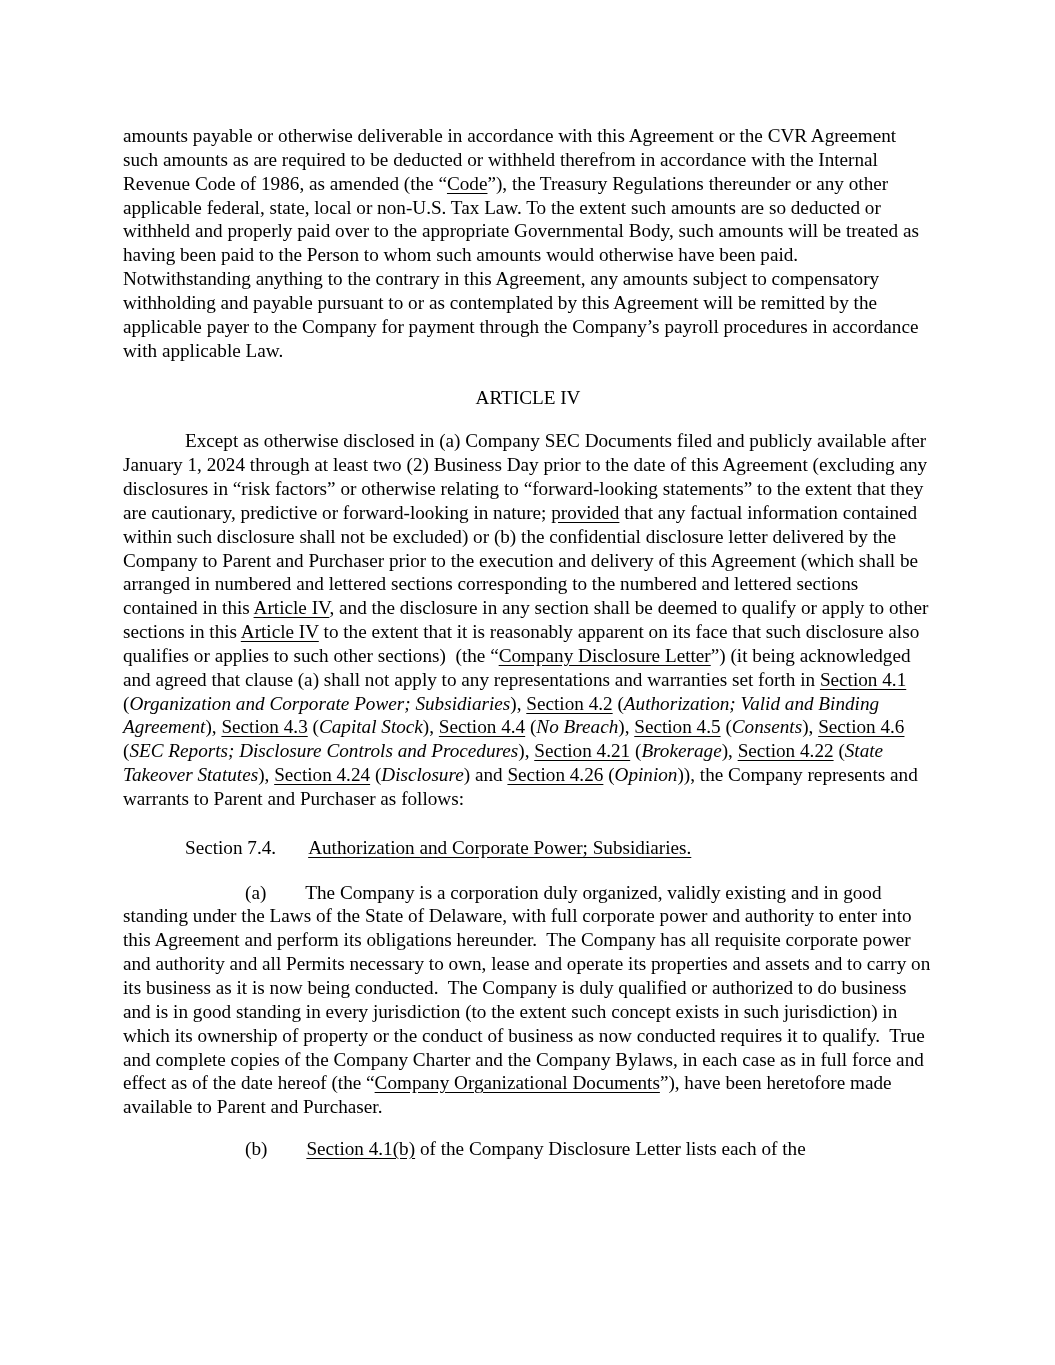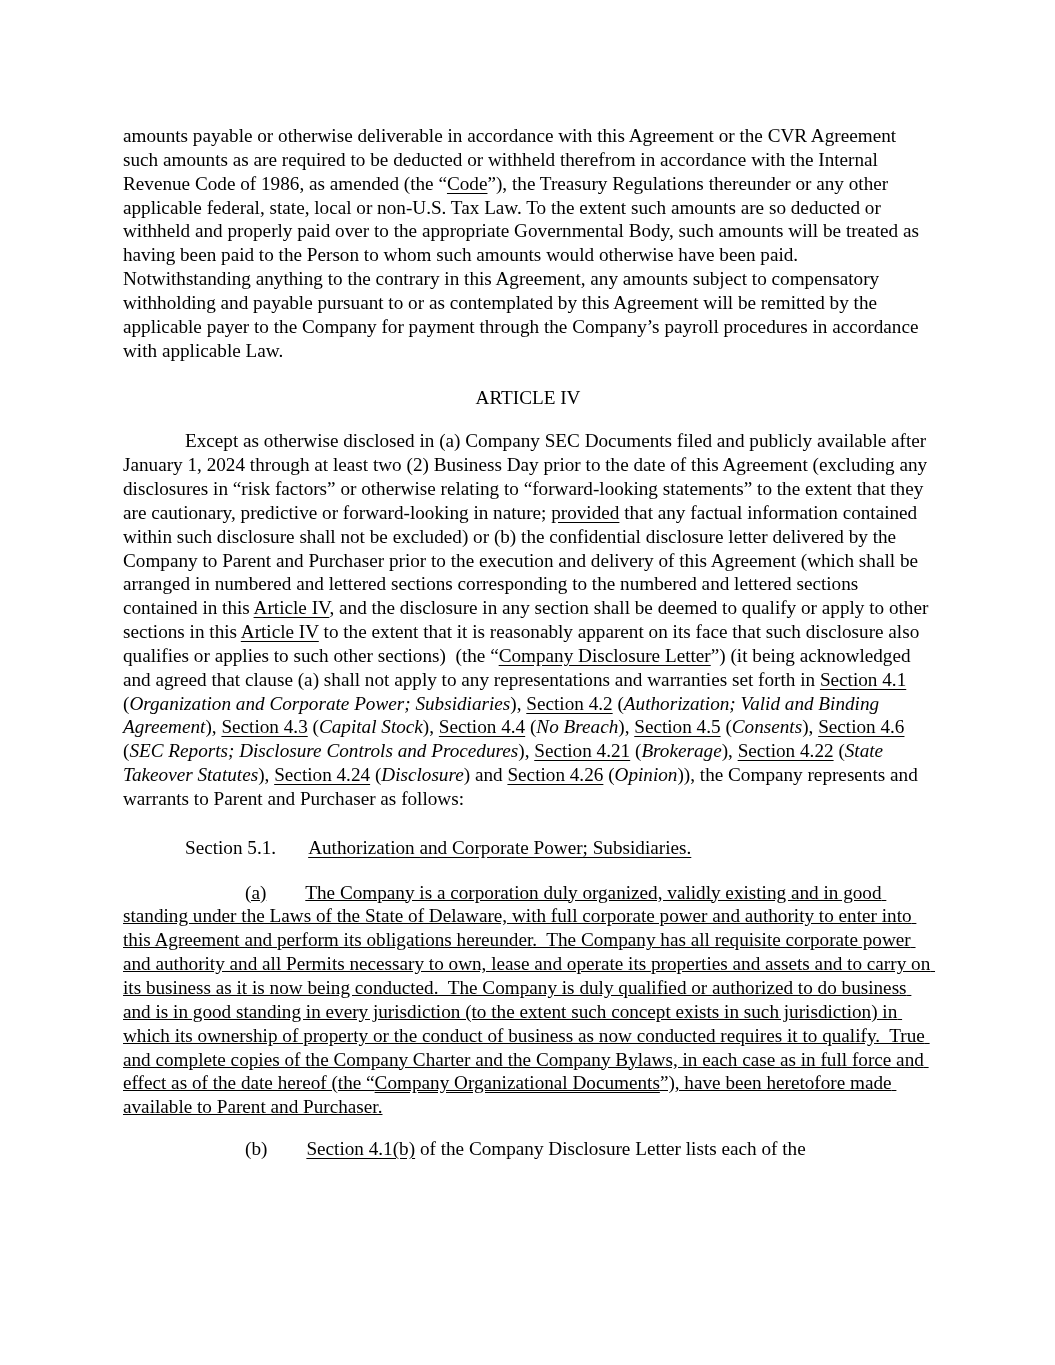--- a/index.html
+++ b/index.html
@@ -28,21 +28,21 @@
   .para {
     white-space: pre-wrap;
     margin: 0;
   }
   .h-article {
     text-align: center;
     margin: 24px 0 0 0;
   }
   .p2 { margin: 19px 0 0 0; text-indent: 62px; }
   .h-section { margin: 25px 0 0 0; text-indent: 62px; white-space: pre-wrap; }
-  .pa { margin: 21px 0 0 0; text-indent: 122px; text-decoration: underline; }
+  .pa { margin: 21px 0 0 0; text-indent: 122px; }
   .pb { margin: 18px 0 12px 0; text-indent: 122px; }
   .u { text-decoration: underline; text-underline-offset: 3px; }
   .i { font-style: italic; margin-top: 9px; }
   .tab { display: inline-block; width: 32px; }
   .tab-list { display: inline-block; width: 39px; }
   .pageno {
     position: absolute;
     left: 0;
     width: 1055px;
     top: 1280px;
@@ -58,21 +58,21 @@
   <div class="doc">
 
     <p class="para p1"><span>amounts payable or otherwise deliverable in accordance with this Agreement or the CVR Agreement such amounts as are required to be deducted or withheld therefrom in accordance with the Internal Revenue Code of 1986, as amended (the “</span><span class="u">Code</span><span>”), the Treasury Regulations thereunder or any other applicable federal, state, local or non-U.S. Tax Law. To the extent such amounts are so deducted or withheld and properly paid over to the appropriate Governmental Body, such amounts will be treated as having been paid to the Person to whom such amounts would otherwise have been paid.  Notwithstanding anything to the contrary in this Agreement, any amounts subject to compensatory withholding and payable pursuant to or as contemplated by this Agreement will be remitted by the applicable payer to the Company for payment through the Company’s payroll procedures in accordance with applicable Law.</span></p>
 
     <div class="h-article">
       <div>ARTICLE IV</div>
     </div>
 
     <p class="para p2"><span>Except as otherwise disclosed in (a) Company SEC Documents filed and publicly available after January 1, 2024 through at least two (2) Business Day prior to the date of this Agreement (excluding any disclosures in “risk factors” or otherwise relating to “forward-looking statements” to the extent that they are cautionary, predictive or forward-looking in nature; </span><span class="u">provided</span><span> that any factual information contained within such disclosure shall not be excluded) or (b) the confidential disclosure letter delivered by the Company to Parent and Purchaser prior to the execution and delivery of this Agreement (which shall be arranged in numbered and lettered sections corresponding to the numbered and lettered sections contained in this </span><span class="u">Article IV</span><span>, and the disclosure in any section shall be deemed to qualify or apply to other sections in this </span><span class="u">Article IV</span><span> to the extent that it is reasonably apparent on its face that such disclosure also qualifies or applies to such other sections)  (the “</span><span class="u">Company Disclosure Letter</span><span>”) (it being acknowledged and agreed that clause (a) shall not apply to any representations and warranties set forth in </span><span class="u">Section 4.1</span><span> (</span><span class="i">Organization and Corporate Power; Subsidiaries</span><span>), </span><span class="u">Section 4.2</span><span> (</span><span class="i">Authorization; Valid and Binding Agreement</span><span>), </span><span class="u">Section 4.3</span><span> (</span><span class="i">Capital Stock</span><span>), </span><span class="u">Section 4.4</span><span> (</span><span class="i">No Breach</span><span>), </span><span class="u">Section 4.5</span><span> (</span><span class="i">Consents</span><span>), </span><span class="u">Section 4.6</span><span> (</span><span class="i">SEC Reports; Disclosure Controls and Procedures</span><span>), </span><span class="u">Section 4.21</span><span> (</span><span class="i">Brokerage</span><span>), </span><span class="u">Section 4.22</span><span> (</span><span class="i">State Takeover Statutes</span><span>), </span><span class="u">Section 4.24</span><span> (</span><span class="i">Disclosure</span><span>) and </span><span class="u">Section 4.26</span><span> (</span><span class="i">Opinion</span><span>)), the Company represents and warrants to Parent and Purchaser as follows:</span></p>
 
-    <p class="para h-section"><span>Section 5.1.</span><span class="tab"></span><span class="u">Authorization and Corporate Power; Subsidiaries.</span></p>
+    <p class="para h-section"><span>Section 7.4.</span><span class="tab"></span><span class="u">Authorization and Corporate Power; Subsidiaries.</span></p>
 
     <p class="para pa"><span>(a)</span><span class="tab-list"></span><span>The Company is a corporation duly organized, validly existing and in good standing under the Laws of the State of Delaware, with full corporate power and authority to enter into this Agreement and perform its obligations hereunder.  The Company has all requisite corporate power and authority and all Permits necessary to own, lease and operate its properties and assets and to carry on its business as it is now being conducted.  The Company is duly qualified or authorized to do business and is in good standing in every jurisdiction (to the extent such concept exists in such jurisdiction) in which its ownership of property or the conduct of business as now conducted requires it to qualify.  True and complete copies of the Company Charter and the Company Bylaws, in each case as in full force and effect as of the date hereof (the “</span><span class="u">Company Organizational Documents</span><span>”), have been heretofore made available to Parent and Purchaser.</span></p>
 
     <p class="para pb"><span>(b)</span><span class="tab-list"></span><span class="u">Section 4.1(b)</span><span> of the Company Disclosure Letter lists each of the</span></p>
 
   </div>
 
   <div class="pageno">-14-</div>
 </div>
 

